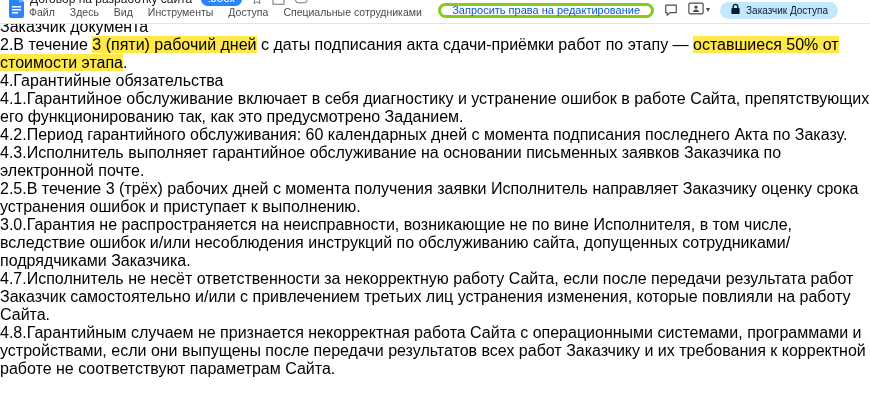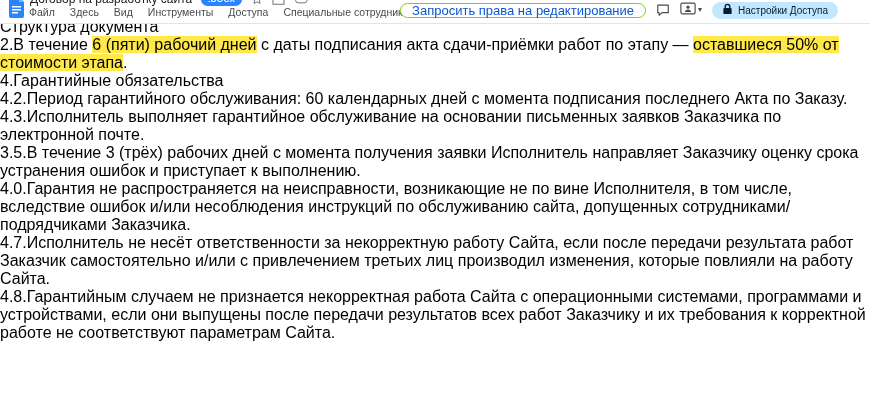--- a/index.html
+++ b/index.html
@@ -12,22 +12,22 @@
   .docs-logo{position:absolute;left:8px;top:-3px;width:17px;height:21px;}
   .title-row{position:absolute;left:30px;top:-9px;height:16px;display:flex;align-items:center;gap:9px;}
   .doc-title{font-size:12px;color:#202124;white-space:nowrap;}
   .doc-badge{background:#2a84fc;color:#fff;font-size:8px;font-weight:bold;
              padding:2px 7px;border-radius:8px;letter-spacing:.3px;}
   .t-ico{display:flex;align-items:center;opacity:.9;}
   .menu-row{position:absolute;left:29px;top:6px;display:flex;gap:15px;
             font-size:10.5px;color:#474b4f;white-space:nowrap;}
   .menu-item{cursor:default;}
   .hdr-right{position:absolute;right:6px;top:0;height:20px;display:flex;align-items:center;gap:10px;}
-  .btn-request{height:15px;padding:0 11px;border:1px solid #84cc16;border-radius:9px;background:#fff;
-               color:#0b57d0;font-size:13px;display:flex;align-items:center;white-space:nowrap;
+  .btn-request{height:15px;padding:0 11px;border:3px solid #84cc16;border-radius:9px;background:#fff;
+               color:#0b57d0;font-size:11px;display:flex;align-items:center;white-space:nowrap;
                font-family:"Liberation Sans",sans-serif;}
   .ico-btn{display:flex;align-items:center;gap:2px;color:#474b4f;}
   .caret{font-size:8px;color:#474b4f;line-height:1;}
   .btn-share{height:17px;padding:0 10px;border:none;border-radius:9px;background:#c2e7ff;
              color:#001d35;font-size:10px;font-weight:500;display:flex;align-items:center;gap:5px;
              white-space:nowrap;font-family:"Liberation Sans",sans-serif;}
   .avatar{width:16px;height:16px;border-radius:50%;
           background:radial-gradient(circle at 35% 30%,#d9d3c8,#9aa0a6 70%,#6f7post{}}
   .avatar{background:radial-gradient(circle at 35% 30%,#d8d2c6,#989da3 70%,#70757a);}
 
@@ -108,48 +108,49 @@
               <circle cx="9" cy="5.5" r="1.8" fill="#474b4f"></circle>
               <path d="M5.5 11c.5-2 2-2.8 3.5-2.8s3 .8 3.5 2.8z" fill="#474b4f"></path>
             </svg></span>
         <span class="caret">▾</span>
       </span>
       <button class="btn-share">
         <span><svg width="11" height="12" viewBox="0 0 12 13">
               <rect x="1.5" y="5.5" width="9" height="6.5" rx="1" fill="#001d35"></rect>
               <path d="M3.5 5.5V4a2.5 2.5 0 0 1 5 0v1.5" fill="none" stroke="#001d35" stroke-width="1.5"></path>
             </svg></span>
-        <span>Настройки Доступа</span>
+        <span>Заказчик Доступа</span>
       </button>
       <span class="avatar"></span>
     </div>
   </header>
 
   <div class="main">
     <div class="seam" style="top:108px"></div>
     <div class="seam" style="top:172px"></div>
     <div class="seam" style="top:235px"></div>
     <div class="seam" style="top:353px"></div>
 
     <aside class="outline">
       <span class="back-arrow"><svg width="14" height="14" viewBox="0 0 16 16">
             <path d="M14 7.2H4.8l3.6-3.6L7.3 2.5 1.8 8l5.5 5.5 1.1-1.1-3.6-3.6H14z" fill="#444746"></path>
           </svg></span>
-      <div class="outline-title">Структура документа</div>
+      <div class="outline-title">Заказчик документа</div>
     </aside>
 
     <div class="workspace">
       <div class="page">
         <div class="doc-items" id="doc-items">
-            <div class="doc-item"><span class="num">2.</span><span class="txt"><span>В течение </span><span class="hl" style="background: rgb(255, 232, 74);">6 (пяти) рабочий дней</span><span> с даты подписания акта сдачи-приёмки работ по этапу — </span><span class="hl" style="background: rgb(255, 232, 74);">оставшиеся 50% от стоимости этапа</span><span>.</span></span></div>
+            <div class="doc-item"><span class="num">2.</span><span class="txt"><span>В течение </span><span class="hl" style="background: rgb(255, 232, 74);">3 (пяти) рабочий дней</span><span> с даты подписания акта сдачи-приёмки работ по этапу — </span><span class="hl" style="background: rgb(255, 232, 74);">оставшиеся 50% от стоимости этапа</span><span>.</span></span></div>
             <div class="doc-item heading"><span class="num">4.</span><span class="txt">Гарантийные обязательства</span></div>
+            <div class="doc-item"><span class="num">4.1.</span><span class="txt"><span>Гарантийное обслуживание включает в себя диагностику и устранение ошибок в работе Сайта, препятствующих его функционированию так, как это предусмотрено Заданием.</span></span></div>
             <div class="doc-item"><span class="num">4.2.</span><span class="txt"><span>Период гарантийного обслуживания: 60 календарных дней с момента подписания последнего Акта по Заказу.</span></span></div>
             <div class="doc-item"><span class="num">4.3.</span><span class="txt"><span>Исполнитель выполняет гарантийное обслуживание на основании письменных заявков Заказчика по электронной почте.</span></span></div>
-            <div class="doc-item"><span class="num">3.5.</span><span class="txt"><span>В течение 3 (трёх) рабочих дней с момента получения заявки Исполнитель направляет Заказчику оценку срока устранения ошибок и приступает к выполнению.</span></span></div>
-            <div class="doc-item"><span class="num">4.0.</span><span class="txt"><span>Гарантия не распространяется на неисправности, возникающие не по вине Исполнителя, в том числе, вследствие ошибок и/или несоблюдения инструкций по обслуживанию сайта, допущенных сотрудниками/подрядчиками Заказчика.</span></span></div>
-            <div class="doc-item"><span class="num">4.7.</span><span class="txt"><span>Исполнитель не несёт ответственности за некорректную работу Сайта, если после передачи результата работ Заказчик самостоятельно и/или с привлечением третьих лиц производил изменения, которые повлияли на работу Сайта.</span></span></div>
+            <div class="doc-item"><span class="num">2.5.</span><span class="txt"><span>В течение 3 (трёх) рабочих дней с момента получения заявки Исполнитель направляет Заказчику оценку срока устранения ошибок и приступает к выполнению.</span></span></div>
+            <div class="doc-item"><span class="num">3.0.</span><span class="txt"><span>Гарантия не распространяется на неисправности, возникающие не по вине Исполнителя, в том числе, вследствие ошибок и/или несоблюдения инструкций по обслуживанию сайта, допущенных сотрудниками/подрядчиками Заказчика.</span></span></div>
+            <div class="doc-item"><span class="num">4.7.</span><span class="txt"><span>Исполнитель не несёт ответственности за некорректную работу Сайта, если после передачи результата работ Заказчик самостоятельно и/или с привлечением третьих лиц устранения изменения, которые повлияли на работу Сайта.</span></span></div>
             <div class="doc-item"><span class="num">4.8.</span><span class="txt"><span>Гарантийным случаем не признается некорректная работа Сайта с операционными системами, программами и устройствами, если они выпущены после передачи результатов всех работ Заказчику и их требования к корректной работе не соответствуют параметрам Сайта.</span></span></div>
           </div>
       </div>
     </div>
 
   </div>
 </div>
 
 </body></html>

